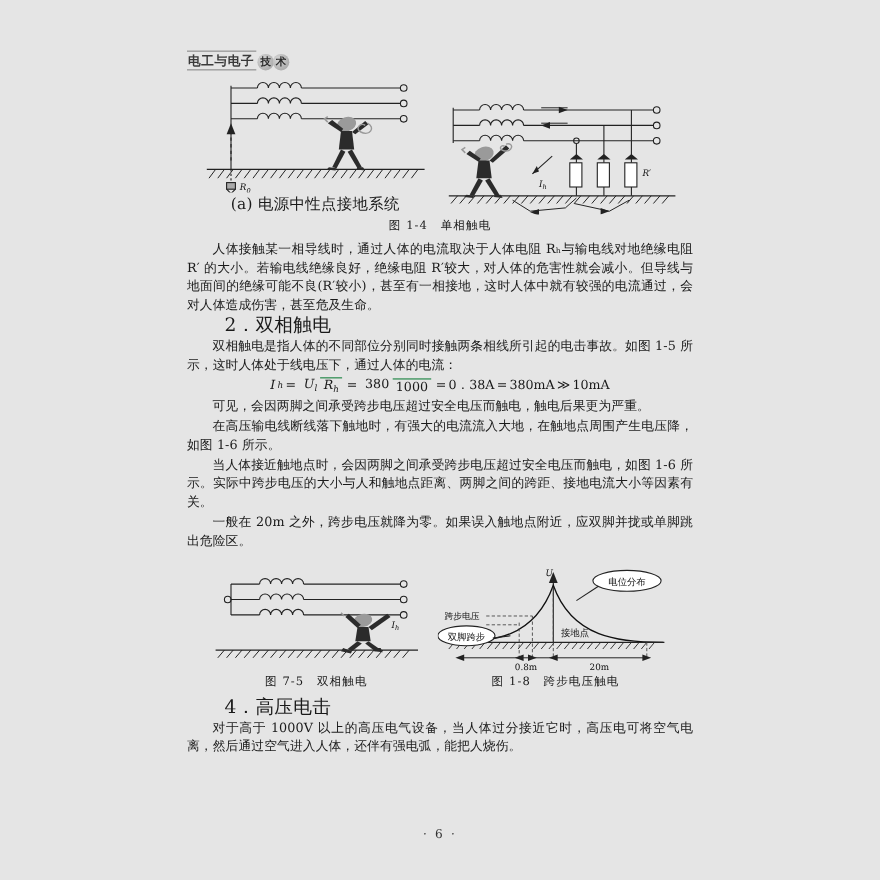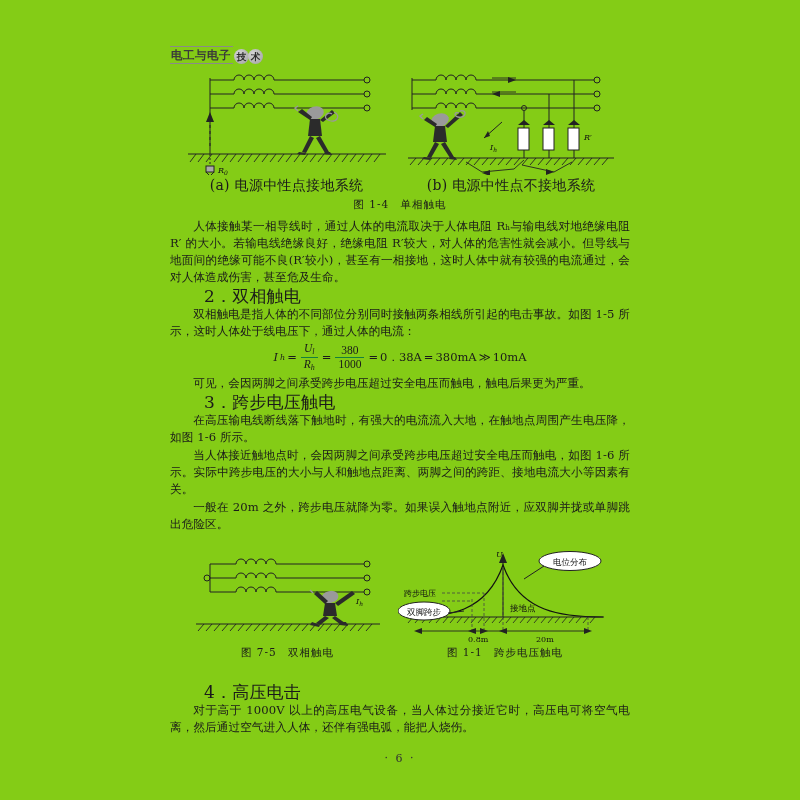--- a/index.html
+++ b/index.html
@@ -12,21 +12,21 @@
     height: 800px;
     position: relative;
     font-family: "DejaVu Serif", "Liberation Serif", serif;
     color: #1a1a1a;
     overflow: hidden;
   }
   .page {
     position: absolute;
     left: 0; top: 0;
     width: 800px; height: 800px;
-    background: #84cc16;
+    background: #e5e5e5;
   }
   .content {
     position: absolute;
     left: 170px;
     top: 30px;
     width: 460px;
   }
 
   
   .header {
@@ -86,25 +86,23 @@
     line-height: 1;
   }
   .fml {
     display: inline-flex;
     align-items: center;
     justify-content: center;
     gap: 2px;
   }
   .frac {
     display: inline-flex;
-    flex-direction: column;
     align-items: center;
     vertical-align: middle;
     margin: 0 2px;
-    font-family: Liberation Serif, serif;
   }
   .frac .num { padding: 0 3px 1px 3px; }
   .frac .den { padding: 1px 3px 0 3px; border-top: 1px solid #15803d; }
   .sub { font-size: 8px; vertical-align: -2px; }
   .ital { font-style: italic; }
 
   
   .figrow {
     display: flex;
     justify-content: center;
@@ -322,21 +320,20 @@
             <path d="M19 49 L16 46 L19 44" stroke="#9a9a9a" fill="none" stroke-width="1.4"></path>
             <path d="M56 41 c8 -2 6 8 -2 6 c-5 -1 -3 -6 1 -4" stroke="#9a9a9a" fill="none" stroke-width="1.3"></path>
           </g>
 
           <g stroke="#222" fill="#222" stroke-width="1">
             <path d="M98 52 L80 68" fill="none"></path>
             <path d="M80 68 L86 66 L84 61 Z" stroke="none"></path>
           </g>
           <text x="86" y="80" font-size="8" font-style="italic" fill="#111">I<tspan font-size="6" dy="2">h</tspan></text>
         </svg>
-        <div class="caption">(b) 电源中性点不接地系统</div>
       </div>
     </div>
 
     <div class="figcaption-main">图 1-4　单相触电</div>
 
     <p class="para" style="margin-top:6px;">人体接触某一相导线时，通过人体的电流取决于人体电阻 Rₕ与输电线对地绝缘电阻 R′ 的大小。若输电线绝缘良好，绝缘电阻 R′较大，对人体的危害性就会减小。但导线与地面间的绝缘可能不良(R′较小)，甚至有一相接地，这时人体中就有较强的电流通过，会对人体造成伤害，甚至危及生命。</p>
 
     <p class="subhead">2．双相触电</p>
     <p class="para">双相触电是指人体的不同部位分别同时接触两条相线所引起的电击事故。如图 1-5 所示，这时人体处于线电压下，通过人体的电流：</p>
 
@@ -358,21 +355,20 @@
         <span>0．38A</span>
         <span>=</span>
         <span>380mA</span>
         <span>≫</span>
         <span>10mA</span>
       </span>
     </div>
 
     <p class="para">可见，会因两脚之间承受跨步电压超过安全电压而触电，触电后果更为严重。</p>
 
-    <p class="subhead">3．跨步电压触电</p>
     <p class="para">在高压输电线断线落下触地时，有强大的电流流入大地，在触地点周围产生电压降，如图 1-6 所示。</p>
     <p class="para">当人体接近触地点时，会因两脚之间承受跨步电压超过安全电压而触电，如图 1-6 所示。实际中跨步电压的大小与人和触地点距离、两脚之间的跨距、接地电流大小等因素有关。</p>
     <p class="para">一般在 20m 之外，跨步电压就降为零。如果误入触地点附近，应双脚并拢或单脚跳出危险区。</p>
 
     <div class="figrow" style="margin-top:8px; align-items:flex-end;">
 
       <div class="figbox">
         <svg width="200" height="90" viewBox="0 0 200 90">
           <g stroke="#222" fill="none" stroke-width="1">
             <line x1="22" y1="12" x2="22" y2="40"></line>
@@ -511,23 +507,23 @@
           <g fill="#222" stroke="none">
             <path d="M78 87 L70 90 L78 93 Z"></path>
             <path d="M82 87 L90 90 L82 93 Z"></path>
             <path d="M109 87 L101 90 L109 93 Z"></path>
             <path d="M186 87 L194 90 L186 93 Z"></path>
             <path d="M24 87 L16 90 L24 93 Z"></path>
           </g>
           <text x="70" y="101" font-size="8" fill="#111">0.8m</text>
           <text x="138" y="101" font-size="8" fill="#111">20m</text>
         </svg>
-        <div class="figcaption-main" style="margin-top:0px;">图 1-1　跨步电压触电</div>
+        <div class="figcaption-main" style="margin-top:0px;">图 1-8　跨步电压触电</div>
       </div>
     </div>
 
-    <p class="subhead" style="margin-top:24px;">4．高压电击</p>
+    <p class="subhead" style="margin-top:8px;">4．高压电击</p>
     <p class="para">对于高于 1000V 以上的高压电气设备，当人体过分接近它时，高压电可将空气电离，然后通过空气进入人体，还伴有强电弧，能把人烧伤。</p>
 
   </div>
 
   <div class="pagenum">· 6 ·</div>
 </div>
 
 </body></html>

